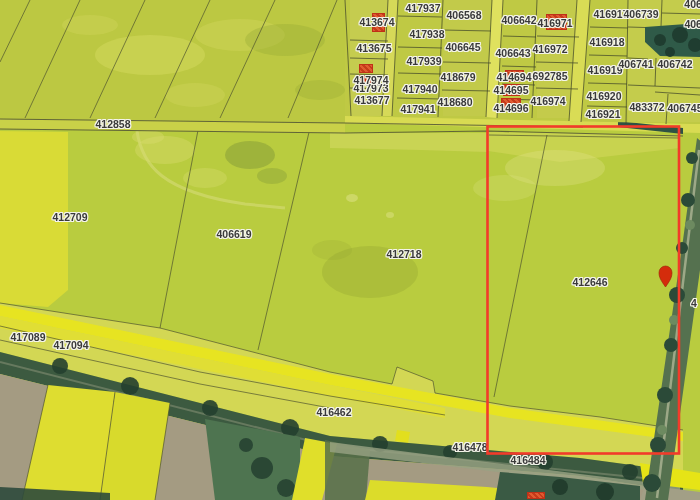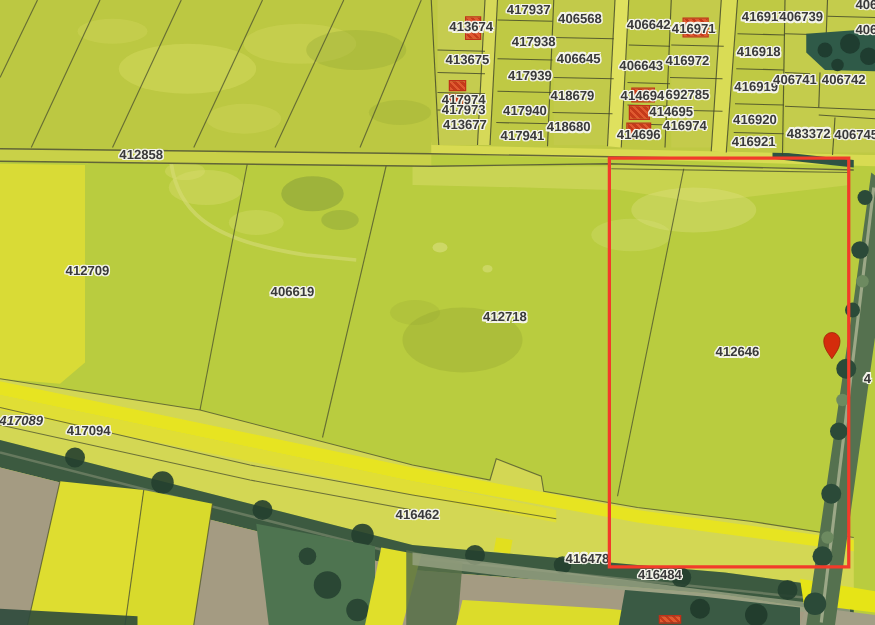--- a/index.html
+++ b/index.html
@@ -213,21 +213,21 @@
       <div class="building" style="left: 501px; top: 98px; width: 20px; height: 13px;"></div>
       <div class="building" style="left: 527px; top: 492px; width: 18px; height: 7px;"></div>
     </div>
 
   <div id="labels">
       <span class="map-label" style="left: 113px; top: 124px;">412858</span>
       <span class="map-label" style="left: 70px; top: 217px;">412709</span>
       <span class="map-label" style="left: 234px; top: 234px;">406619</span>
       <span class="map-label" style="left: 404px; top: 254px;">412718</span>
       <span class="map-label" style="left: 590px; top: 282px;">412646</span>
-      <span class="map-label" style="left: 17px; top: 337px; font-style: italic;">417089</span>
+      <span class="map-label" style="left: 28px; top: 337px;">417089</span>
       <span class="map-label" style="left: 71px; top: 345px;">417094</span>
       <span class="map-label" style="left: 334px; top: 412px;">416462</span>
       <span class="map-label" style="left: 470px; top: 447px;">416478</span>
       <span class="map-label" style="left: 528px; top: 460px;">416484</span>
       <span class="map-label" style="left: 377px; top: 22px;">413674</span>
       <span class="map-label" style="left: 374px; top: 48px;">413675</span>
       <span class="map-label" style="left: 371px; top: 68px; margin-top: 20px;">417973</span>
       <span class="map-label" style="left: 371px; top: 80px;">417974</span>
       <span class="map-label" style="left: 372px; top: 100px;">413677</span>
       <span class="map-label" style="left: 423px; top: 8px;">417937</span>
@@ -235,21 +235,21 @@
       <span class="map-label" style="left: 424px; top: 61px;">417939</span>
       <span class="map-label" style="left: 420px; top: 89px;">417940</span>
       <span class="map-label" style="left: 418px; top: 109px;">417941</span>
       <span class="map-label" style="left: 464px; top: 15px;">406568</span>
       <span class="map-label" style="left: 463px; top: 47px;">406645</span>
       <span class="map-label" style="left: 458px; top: 77px;">418679</span>
       <span class="map-label" style="left: 455px; top: 102px; text-align: right;">418680</span>
       <span class="map-label" style="left: 519px; top: 20px;">406642</span>
       <span class="map-label" style="left: 513px; top: 53px;">406643</span>
       <span class="map-label" style="left: 514px; top: 77px;">414694</span>
-      <span class="map-label" style="left: 537px; top: 90px;">414695</span>
+      <span class="map-label" style="left: 511px; top: 90px;">414695</span>
       <span class="map-label" style="left: 511px; top: 108px;">414696</span>
       <span class="map-label" style="left: 555px; top: 23px;">416971</span>
       <span class="map-label" style="left: 550px; top: 49px;">416972</span>
       <span class="map-label" style="left: 550px; top: 76px;">692785</span>
       <span class="map-label" style="left: 548px; top: 101px;">416974</span>
       <span class="map-label" style="left: 611px; top: 14px;">416917</span>
       <span class="map-label" style="left: 641px; top: 14px;">406739</span>
       <span class="map-label" style="left: 607px; top: 42px;">416918</span>
       <span class="map-label" style="left: 605px; top: 70px; text-align: center;">416919</span>
       <span class="map-label" style="left: 636px; top: 64px;">406741</span>

